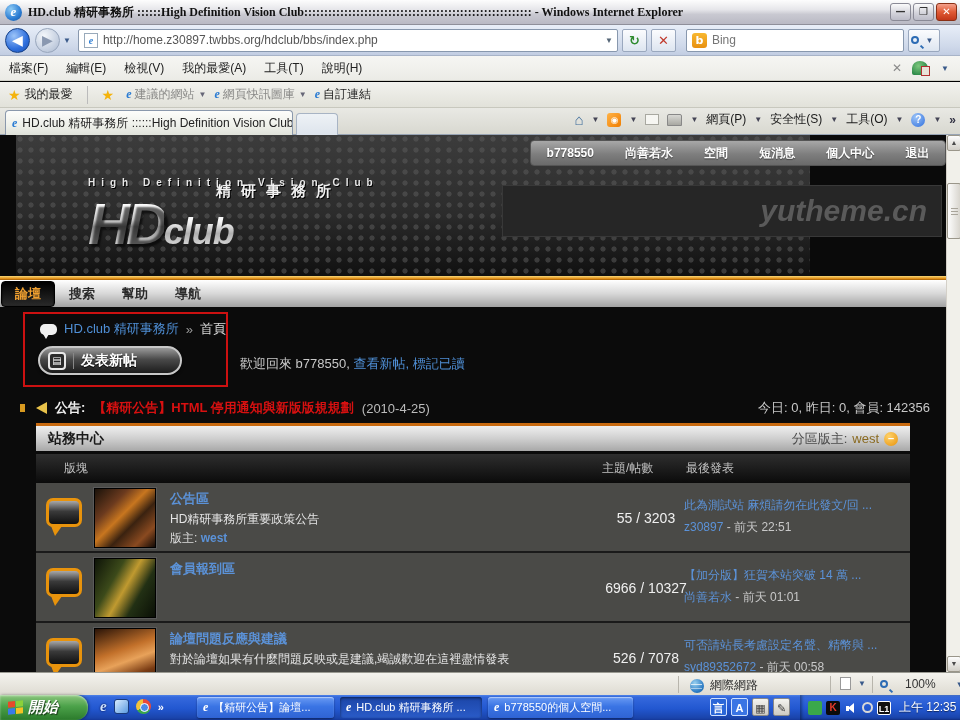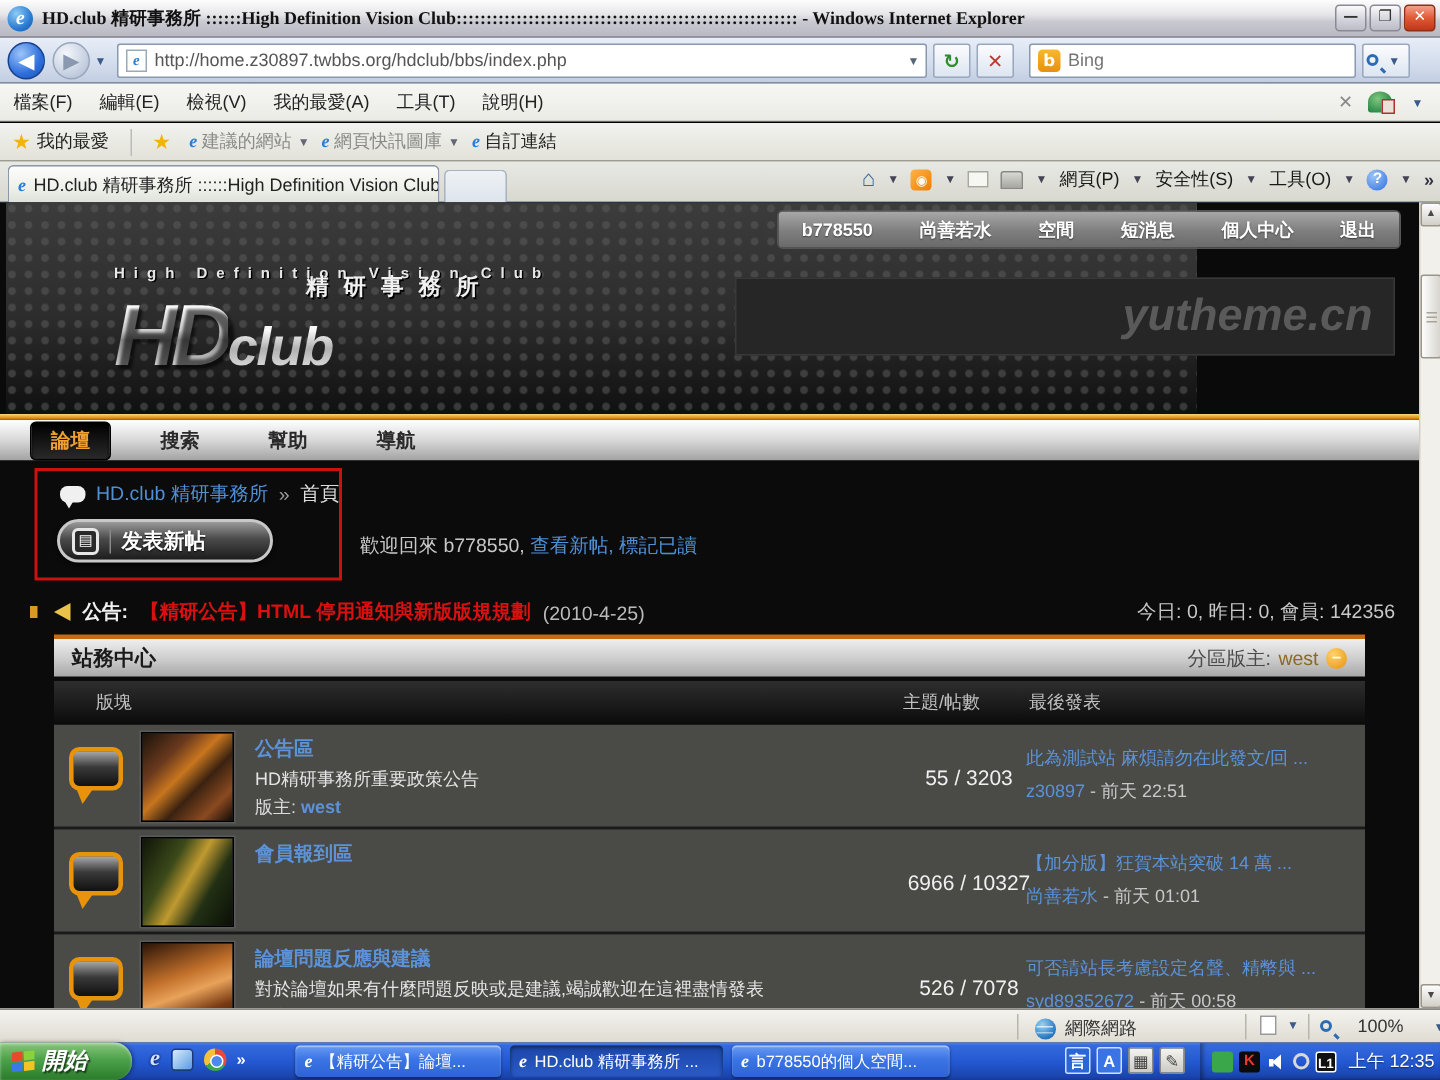--- a/index.html
+++ b/index.html
@@ -87,21 +87,21 @@
     font-size:9px; text-align:center; line-height:14px; font-weight:bold; }
   .mail-ico { width:14px; height:11px; background:#f6f6f2; border:1px solid #a8a8a0; position:relative; }
   .print-ico { width:15px; height:12px; background:linear-gradient(#d8d8d4,#a8a8a2); border:1px solid #888; border-radius:2px 2px 0 0; }
   .cmd-drop { font-size:8px; color:#445; }
   .chev { color:#334; font-weight:bold; }
   .help-ico { width:14px; height:14px; border-radius:50%; background:radial-gradient(circle at 35% 30%,#9cc4f8,#2f6fdd); color:#fff; font-size:10px; font-weight:bold; text-align:center; line-height:14px; }
 
   
   .viewport { position:absolute; left:0; top:135px; width:946px; height:537px; overflow:hidden; background:#0a0a0a; }
 
-  .header-zone { position:absolute; left:4px; top:0; width:794px; height:141px;
+  .header-zone { position:absolute; left:16px; top:0; width:794px; height:141px;
     background:
       radial-gradient(circle at 4px 4px, rgba(90,90,90,.55) 2.2px, transparent 3px),
       linear-gradient(180deg,#3c3c3c 0%,#2c2c2c 55%,#101010 100%);
     background-size:11px 11px, 100% 100%; }
   .usernav { position:absolute; left:514px; top:5px; width:416px; height:26px; border-radius:4px;
     background:linear-gradient(180deg,#a8a8a8,#7e7e7e 55%,#6a6a6a); border:1px solid #555;
     display:flex; align-items:center; justify-content:space-around; font-size:12px; font-weight:bold; color:#fff;
     text-shadow:0 1px 1px rgba(0,0,0,.5); }
   .logo { position:absolute; left:72px; top:42px; }
   .logo .tagline { font-size:10px; font-weight:bold; letter-spacing:6px; color:#e8e8e8;
@@ -126,21 +126,21 @@
   .sw1 { background:#3f6fc8; }
   .sw2 { background:#5a3a10; border:2px solid #e07a10; width:13px; height:13px; }
   .sw3 { background:#9a3030; }
   .sw4 { background:#2f5a44; }
   .sw5 { background:#3f9a3f; }
   .goldline { position:absolute; left:0; top:141px; width:946px; height:4px;
     background:linear-gradient(180deg,#f8d878,#e08a10 70%,#9a5a08); }
 
   .mainnav { position:absolute; left:0; top:145px; width:946px; height:27px;
     background:linear-gradient(180deg,#ffffff 0%,#d8d8d8 50%,#a2a2a2 100%); display:flex; align-items:center; }
-  .mn-tab { font-size:13px; font-weight:bold; color:#2a2a2a; padding:3px 13px; margin-left:20px; }
+  .mn-tab { font-size:13px; font-weight:bold; color:#2a2a2a; padding:3px 13px; margin-left:1px; }
   .mn-tab.active { background:linear-gradient(180deg,#000,#2a2a2a); color:#f0a030; border-radius:4px;
     border:1px solid #000; box-shadow:inset 0 1px 2px #000; }
 
   .pagebody { position:absolute; left:0; top:172px; width:946px; height:365px; background:#0b0b0b; }
 
   .redbox { position:absolute; left:23px; top:5px; width:205px; height:75px; border:2px solid #cc1111; }
   .breadcrumb { position:absolute; left:40px; top:13px; display:flex; align-items:center; gap:7px; font-size:13px; }
   .chat-ico { width:17px; height:11px; background:#f0f0f0; border-radius:5px; position:relative; }
   .chat-ico::after { content:""; position:absolute; left:3px; bottom:-4px; border-left:3px solid transparent;
     border-right:3px solid transparent; border-top:5px solid #f0f0f0; }

